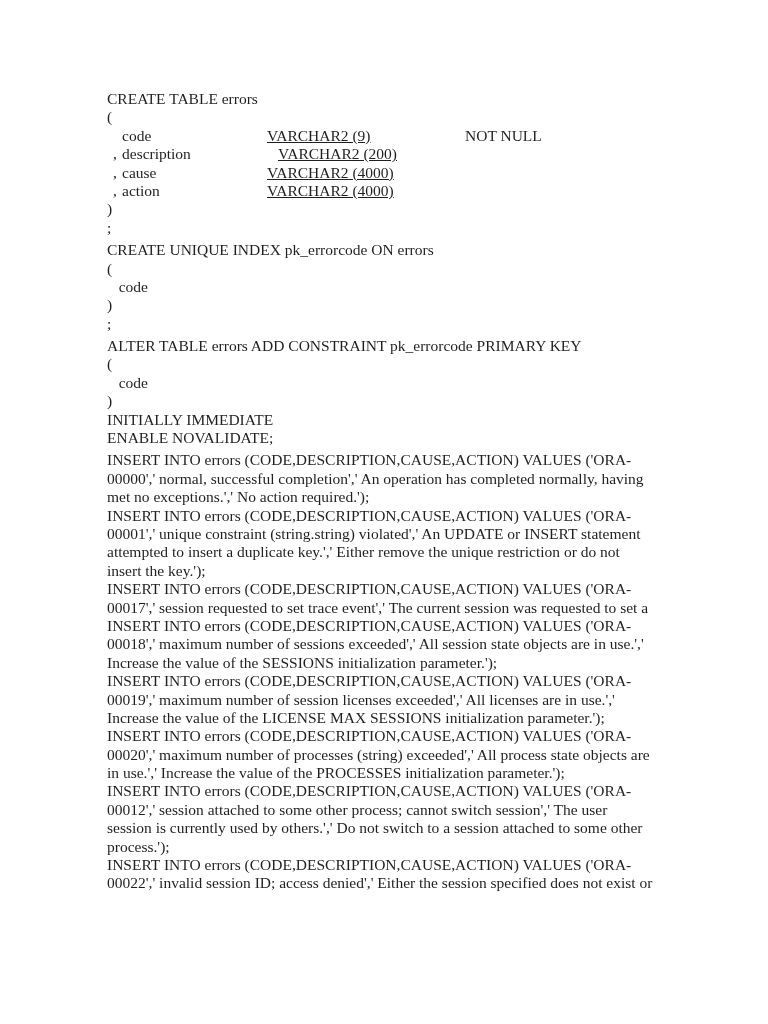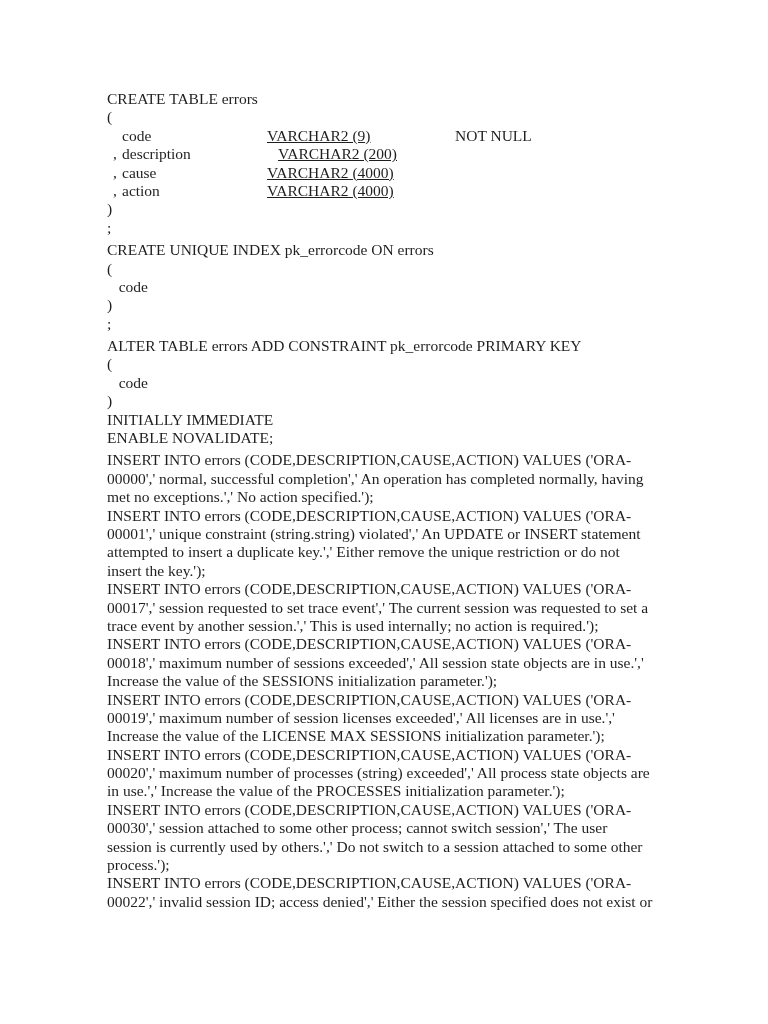--- a/index.html
+++ b/index.html
@@ -23,21 +23,21 @@
     color: var(--text-color, #1f1f1f);
     filter: blur(0.25px);
   }
   .line { white-space: pre; height: 18.4px; }
   .block + .block { margin-top: 4px; }
   .row { position: relative; }
   .row .prefix      { position: absolute; left: 6px; }
   .row .cname       { position: absolute; left: 15px; }
   .row .ctype       { position: absolute; left: 160px; text-decoration: underline; }
   .row .ctype.alt   { left: 171px; }
-  .row .cconstraint { position: absolute; left: 348px; }
+  .row .cconstraint { position: absolute; left: 358px; }
 </style>
 </head>
 <body>
 
 <div class="page">
   <div class="sql">
 
     <section class="block">
       <div class="line">CREATE TABLE errors</div>
       <div class="line">(</div>
@@ -65,51 +65,50 @@
         <div class="line">   code</div>
         <div class="line">)</div>
         <div class="line">INITIALLY IMMEDIATE</div>
         <div class="line">ENABLE NOVALIDATE;</div>
       </section>
 
     <section class="block" id="blk-inserts">
         <div>
           <div class="line">INSERT INTO errors (CODE,DESCRIPTION,CAUSE,ACTION) VALUES ('ORA-</div>
           <div class="line">00000',' normal, successful completion',' An operation has completed normally, having</div>
-          <div class="line">met no exceptions.',' No action specified.');</div>
+          <div class="line">met no exceptions.',' No action required.');</div>
         </div>
         <div>
           <div class="line">INSERT INTO errors (CODE,DESCRIPTION,CAUSE,ACTION) VALUES ('ORA-</div>
           <div class="line">00001',' unique constraint (string.string) violated',' An UPDATE or INSERT statement</div>
           <div class="line">attempted to insert a duplicate key.',' Either remove the unique restriction or do not</div>
           <div class="line">insert the key.');</div>
         </div>
         <div>
           <div class="line">INSERT INTO errors (CODE,DESCRIPTION,CAUSE,ACTION) VALUES ('ORA-</div>
           <div class="line">00017',' session requested to set trace event',' The current session was requested to set a</div>
-          <div class="line">trace event by another session.',' This is used internally; no action is required.');</div>
         </div>
         <div>
           <div class="line">INSERT INTO errors (CODE,DESCRIPTION,CAUSE,ACTION) VALUES ('ORA-</div>
           <div class="line">00018',' maximum number of sessions exceeded',' All session state objects are in use.','</div>
           <div class="line">Increase the value of the SESSIONS initialization parameter.');</div>
         </div>
         <div>
           <div class="line">INSERT INTO errors (CODE,DESCRIPTION,CAUSE,ACTION) VALUES ('ORA-</div>
           <div class="line">00019',' maximum number of session licenses exceeded',' All licenses are in use.','</div>
           <div class="line">Increase the value of the LICENSE MAX SESSIONS initialization parameter.');</div>
         </div>
         <div>
           <div class="line">INSERT INTO errors (CODE,DESCRIPTION,CAUSE,ACTION) VALUES ('ORA-</div>
           <div class="line">00020',' maximum number of processes (string) exceeded',' All process state objects are</div>
           <div class="line">in use.',' Increase the value of the PROCESSES initialization parameter.');</div>
         </div>
         <div>
           <div class="line">INSERT INTO errors (CODE,DESCRIPTION,CAUSE,ACTION) VALUES ('ORA-</div>
-          <div class="line">00030',' session attached to some other process; cannot switch session',' The user</div>
+          <div class="line">00012',' session attached to some other process; cannot switch session',' The user</div>
           <div class="line">session is currently used by others.',' Do not switch to a session attached to some other</div>
           <div class="line">process.');</div>
         </div>
         <div>
           <div class="line">INSERT INTO errors (CODE,DESCRIPTION,CAUSE,ACTION) VALUES ('ORA-</div>
           <div class="line">00022',' invalid session ID; access denied',' Either the session specified does not exist or</div>
         </div>
       </section>
 
   </div>

